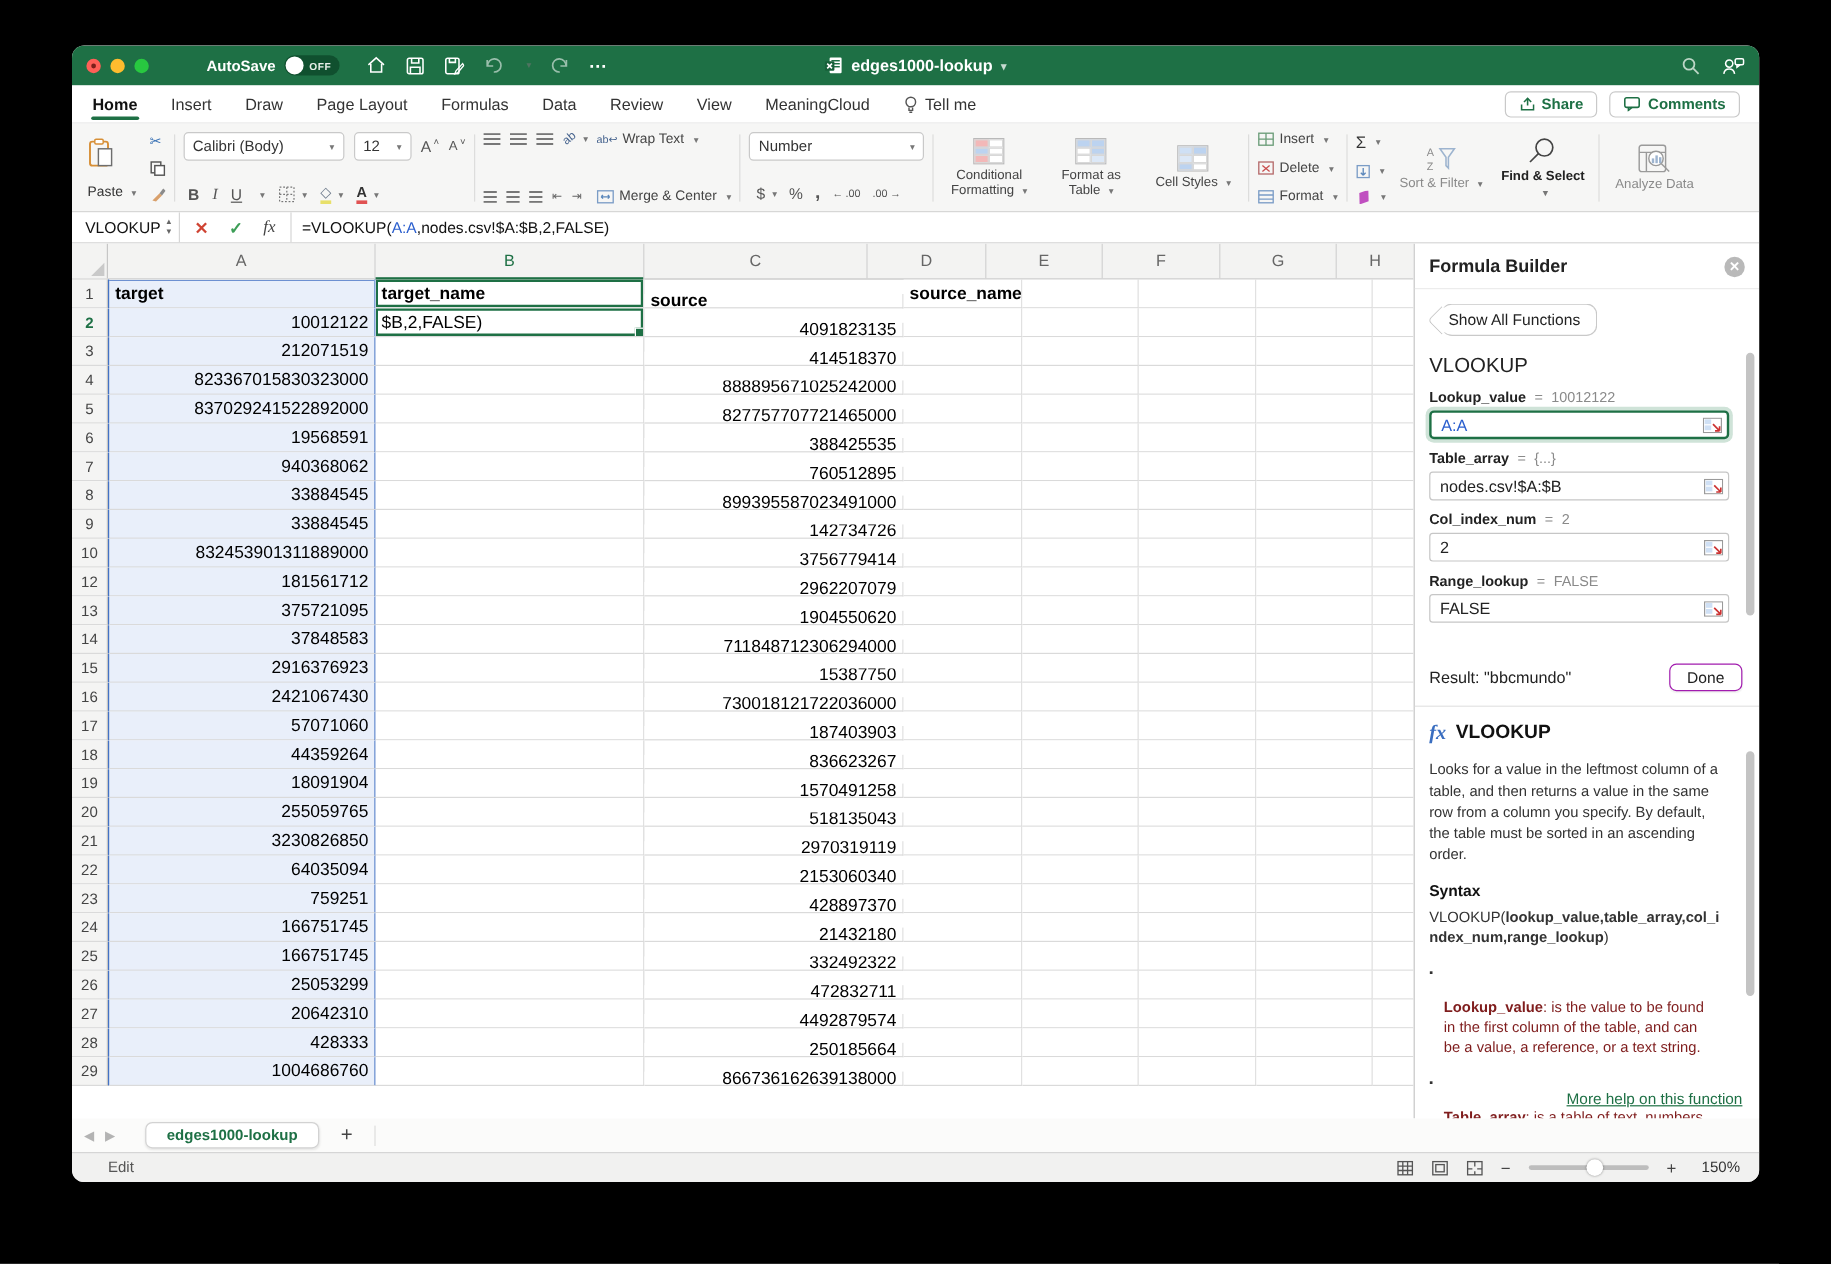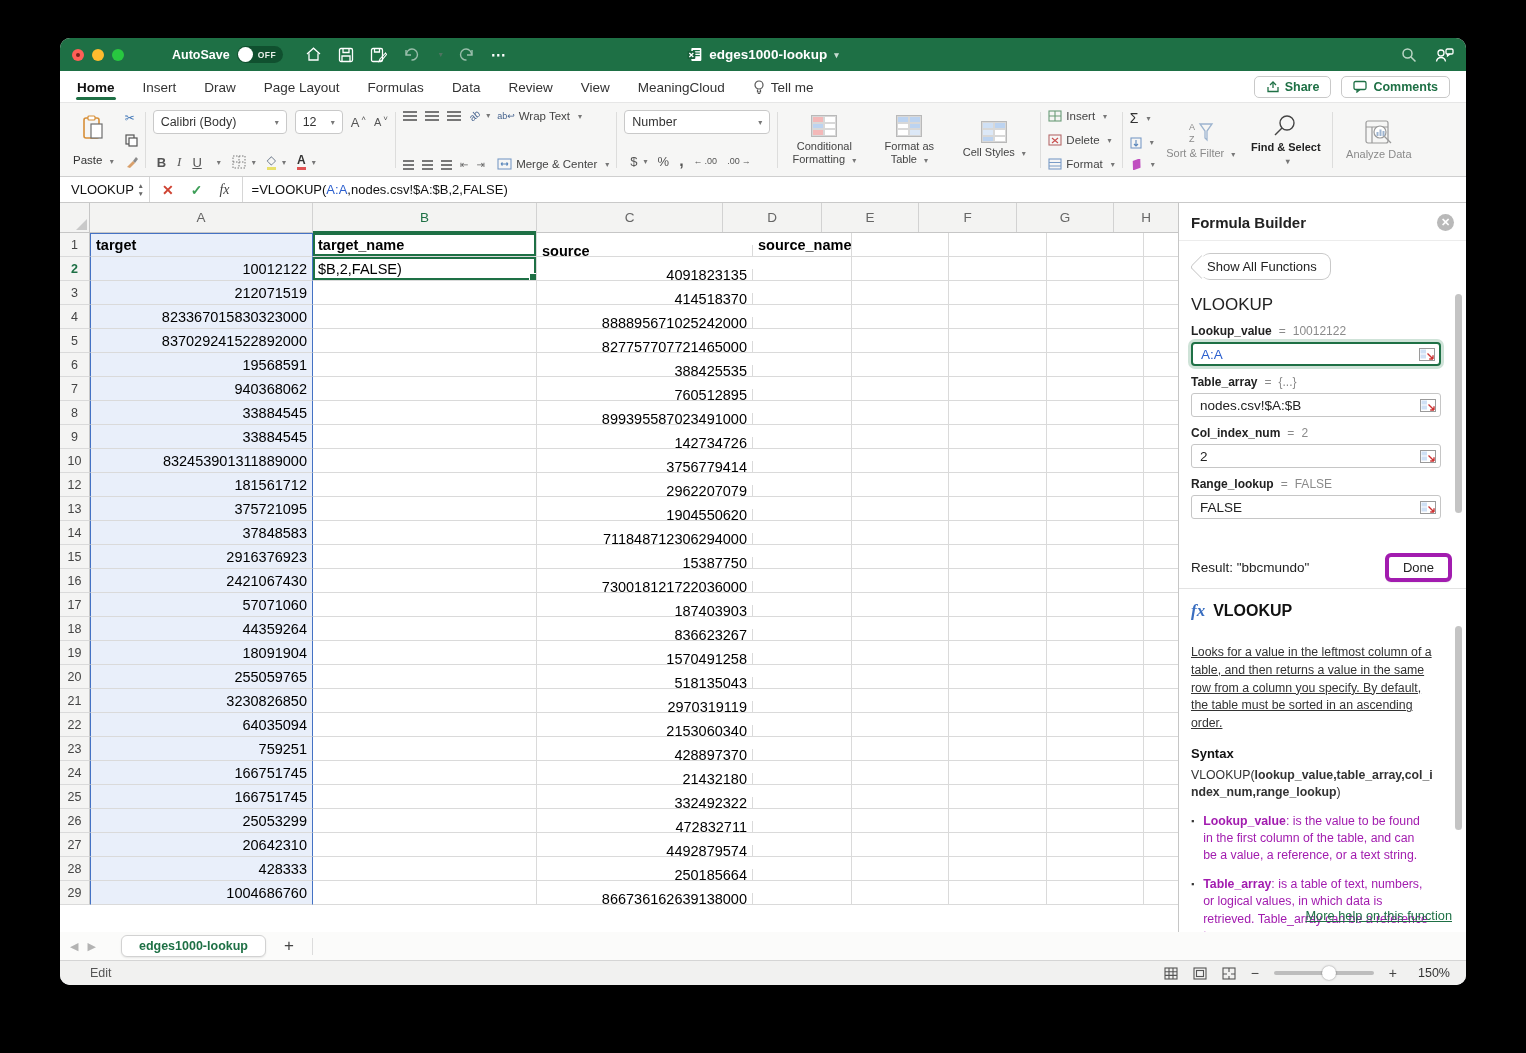--- a/index.html
+++ b/index.html
@@ -36,21 +36,21 @@
   .tellme{display:flex; align-items:center; gap:6px;}
   .actbtns{margin-left:auto; display:flex; gap:10px;}
   .actbtn{display:flex; align-items:center; gap:6px; border:1px solid #c9c9c9; border-radius:5px; padding:3px 11px; color:#1e7045; font-weight:700; font-size:12.5px; background:#fff;}
 
   
   .ribbon{height:74px; background:#f6f6f5; border-bottom:1px solid #cfcfcf; display:flex; align-items:stretch; padding:5px 8px 4px; gap:7px;}
   .rsep{width:1px; background:#dddddc; margin:4px 0;}
   .rgroup{display:flex; gap:6px;}
   .rcol{display:flex; flex-direction:column; justify-content:space-between; padding:2px 0;}
   .rrow{display:flex; align-items:center; gap:8px;}
-  .pastebig{display:flex; flex-direction:column; align-items:center; justify-content:center; gap:14px; padding:0 5px; font-size:11.5px; color:#333;}
+  .pastebig{display:flex; flex-direction:column; align-items:flex-start; justify-content:center; gap:14px; padding:0 5px; font-size:11.5px; color:#333;}
   .minicol{display:flex; flex-direction:column; justify-content:space-between; padding:3px 0; font-size:12px; color:#46638e;}
   .dd{background:#fff; border:1px solid #c9c9c9; border-radius:4px; font-size:12.5px; color:#333; display:flex; align-items:center; justify-content:space-between; padding:2px 7px; height:24px;}
   .chev{font-size:8px; color:#777; margin-left:4px;}
   .glyphbtn{font-size:13px; color:#555; display:flex; align-items:center; gap:2px;}
   .bold-g{font-weight:700;}
   .ital-g{font-style:italic; font-family:"Liberation Serif",serif;}
   .und-g{text-decoration:underline;}
   .acolor{font-weight:700; font-size:12px; color:#333; border-bottom:3px solid #e05252; line-height:1; padding-bottom:1px;}
   .afill{font-size:12px; line-height:1; border-bottom:3px solid #e8e06a; padding-bottom:1px; color:#6a7789;}
   .lines{width:14px; height:10px; background:repeating-linear-gradient(#777 0 1.5px, transparent 1.5px 4.2px);}
@@ -103,33 +103,33 @@
   .p-showall::before{content:""; position:absolute; left:-8px; top:50%; width:16px; height:16px; transform:translateY(-50%) rotate(45deg); border-left:1px solid #c9c9c9; border-bottom:1px solid #c9c9c9; border-bottom-left-radius:4px; background:#fff;}
   .p-showall span{position:relative;}
   .p-fn{margin:15px 12px 0; font-size:17px; color:#222;}
   .fld{margin:9px 12px 0;}
   .fld-lab{font-size:12px; display:flex; gap:7px; align-items:baseline;}
   .fld-lab b{color:#222;}
   .fld-lab .eq,.fld-lab .prev{color:#8a8a8a;}
   .fld-in{margin-top:4px; height:24px; width:250px; border:1px solid #c6c6c6; border-radius:3px; background:#fff; display:flex; align-items:center; justify-content:space-between; padding:0 4px 0 8px; font-size:13.5px;}
   .fld-in.focused{border:2px solid #1e7045; border-radius:4px; box-shadow:0 0 0 3px #cfe3d8;}
   .p-result{position:absolute; left:12px; right:14px; top:350px; display:flex; justify-content:space-between; align-items:center; font-size:13.5px;}
-  .donebtn{border:4px solid #a21caf; border-radius:6px; background:#fff; padding:3px 14px; font-size:13px; box-shadow:0 1px 1px rgba(0,0,0,.06);}
+  .donebtn{border:1px solid #a21caf; border-radius:6px; background:#fff; padding:3px 14px; font-size:13px; box-shadow:0 1px 1px rgba(0,0,0,.06);}
   .p-div{position:absolute; left:0; right:0; top:385px; height:1px; background:#e3e3e3;}
   .p-doc{position:absolute; left:0; right:0; top:386px; bottom:0; padding:12px 12px 0; overflow:hidden;}
   .doc-head{display:flex; align-items:center; gap:8px;}
   .doc-fx{font-family:"Liberation Serif",serif; font-style:italic; font-weight:700; font-size:17px; color:#3a6ec0;}
   .doc-name{font-size:16px; font-weight:700; color:#111;}
-  .doc-desc{margin-top:23px; width:243px; font-size:12.3px; line-height:1.45; color:#333;text-decoration:underline;}
+  .doc-desc{margin-top:12px; width:243px; font-size:12.3px; line-height:1.45; color:#333;}
   .doc-syn{margin-top:13px; font-size:13px; font-weight:700; color:#111;}
   .doc-sig{margin-top:6px; width:246px; font-size:12.3px; line-height:1.4; color:#333; overflow-wrap:anywhere;}
   .doc-bullets{margin-top:11px;}
   .bullet{display:flex; gap:9px; margin-bottom:11px; width:240px;}
   .bullet .mk{color:#333; font-size:9px; line-height:1.9;}
-  .bullet .tx{font-size:12.3px; line-height:1.42; color:#a21caf;}
+  .bullet .tx{font-size:12.3px; line-height:1.42; color:#7f1d1d;margin-top:29px;}
   .morehelp{position:absolute; right:14px; bottom:9px; color:#1e7045; font-size:12.8px; text-decoration:underline;}
   .sb{position:absolute; width:7px; border-radius:4px; background:#c4c4c4;}
   .sb1{right:4px; top:91px; height:219px;}
   .sb2{right:4px; top:423px; height:204px;}
 
   
   .sheetbar{height:28px; background:#fbfbfa; display:flex; align-items:center; padding:0 10px; gap:9px;}
   .snav{color:#b3b3b3; font-size:11px;}
   .stab{background:#fff; border:1px solid #d2d2d2; border-radius:6px; padding:3px 17px; color:#1e7045; font-weight:700; font-size:12.5px; box-shadow:0 1px 2px rgba(0,0,0,.09); margin-left:16px;}
   .plus{color:#444; font-size:17px; margin-left:9px; font-weight:400;}

